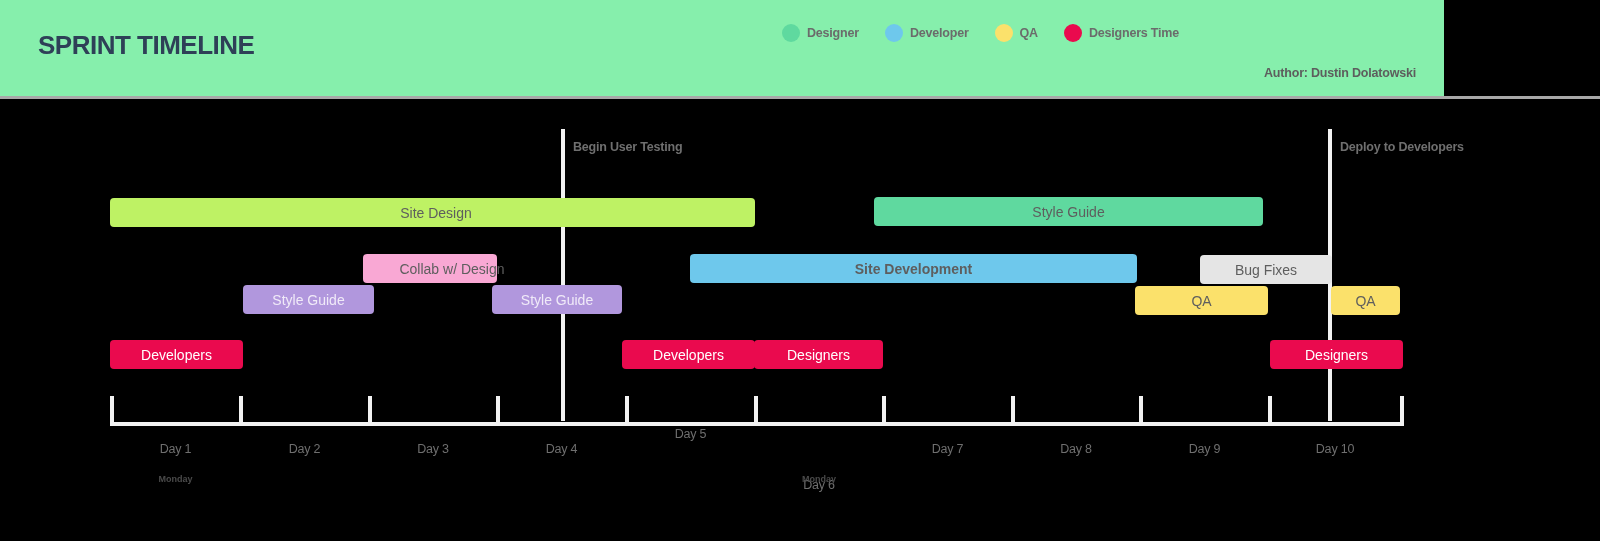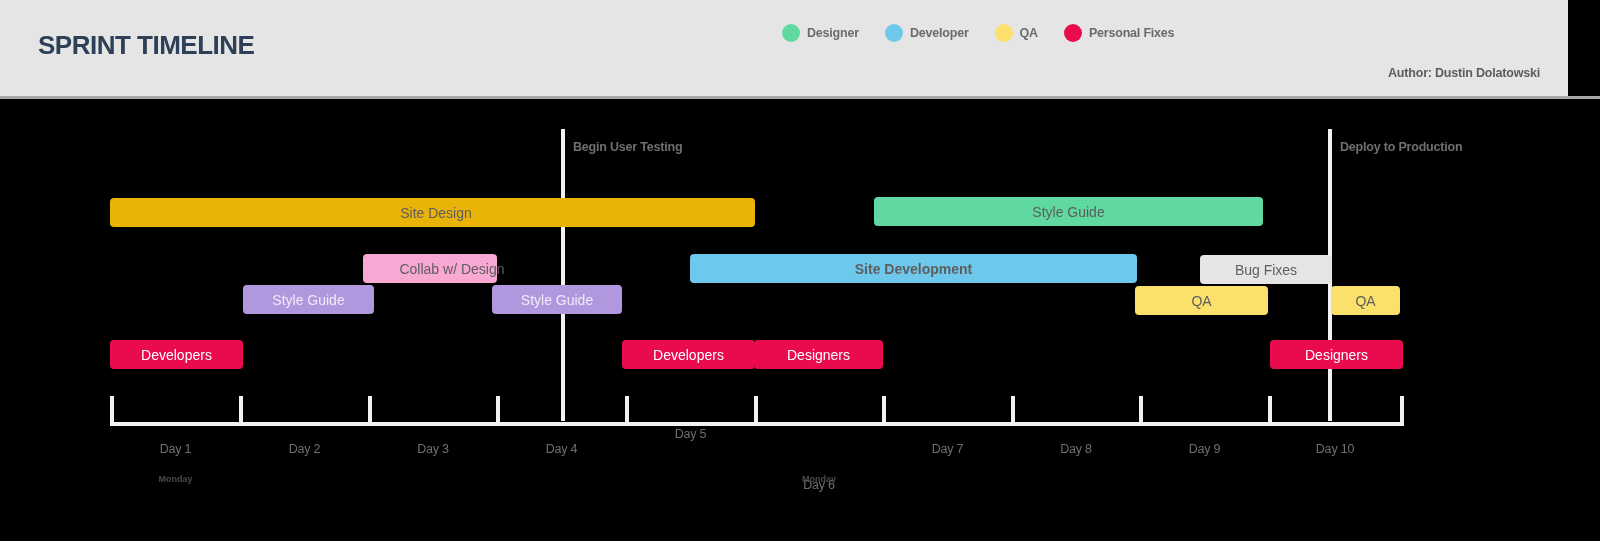--- a/index.html
+++ b/index.html
@@ -13,23 +13,23 @@
     position: relative;
     overflow: hidden;
     font-family: "Liberation Sans", sans-serif;
     color: #ffffff;
   }
 
   
   #header {
     position: absolute;
     left: 0; top: 0;
-    width: 1568px;
+    width: 1444px;
     height: 98px;
-    background: #e5e5e5;
+    background: #86efac;
   }
   #page-title {
     position: absolute;
     left: 38px;
     top: 30px;
     font-size: 26px;
     font-weight: bold;
     letter-spacing: -0.5px;
     color: #2e4057;
     white-space: nowrap;
@@ -166,39 +166,39 @@
       <span class="legend-label">Developer</span>
     </div>
 
     <div class="legend-item">
       <span class="legend-swatch" style="background:#fbe16b"></span>
       <span class="legend-label">QA</span>
     </div>
 
     <div class="legend-item">
       <span class="legend-swatch" style="background:#ea0a4e"></span>
-      <span class="legend-label">Personal Fixes</span>
+      <span class="legend-label">Designers Time</span>
     </div>
 
   </div>
 
   <div id="author-line">Author: Dustin Dolatowski</div>
 
   <div id="header-rule"></div>
 </div>
 
 <div id="chart">
 
   <div class="milestone-line" style="left:561px; top:30px; height:292px;"></div>
   <div class="milestone-label" style="left:573px; top:41px;">Begin User Testing</div>
 
   <div class="milestone-line" style="left:1328px; top:30px; height:292px;"></div>
-  <div class="milestone-label" style="left:1340px; top:41px;">Deploy to Production</div>
-
-  <div class="bar bar-dark-text" style="left:110px; top:99px; width:645px; background:#eab308;padding-left:7px;">Site Design</div>
+  <div class="milestone-label" style="left:1340px; top:41px;">Deploy to Developers</div>
+
+  <div class="bar bar-dark-text" style="left:110px; top:99px; width:645px; background:#bef264;padding-left:7px;">Site Design</div>
 
   <div class="bar bar-dark-text" style="left:874px; top:98px; width:389px; background:#5fd99f;">Style Guide</div>
 
   <div class="bar bar-dark-text" style="left:363px; top:155px; width:134px; background:#f9a8d4;padding-left:44px;">Collab w/ Design</div>
 
   <div class="bar bar-dark-text" style="left:690px; top:155px; width:447px; background:#6ec8ec;font-weight:bold;">Site Development</div>
 
   <div class="bar bar-dark-text" style="left:1200px; top:156px; width:132px; background:#e5e5e5;">Bug Fixes</div>
 
   <div class="bar" style="left:243px; top:186px; width:131px; background:#b197dd; color:#f0eaf8;">Style Guide</div>

